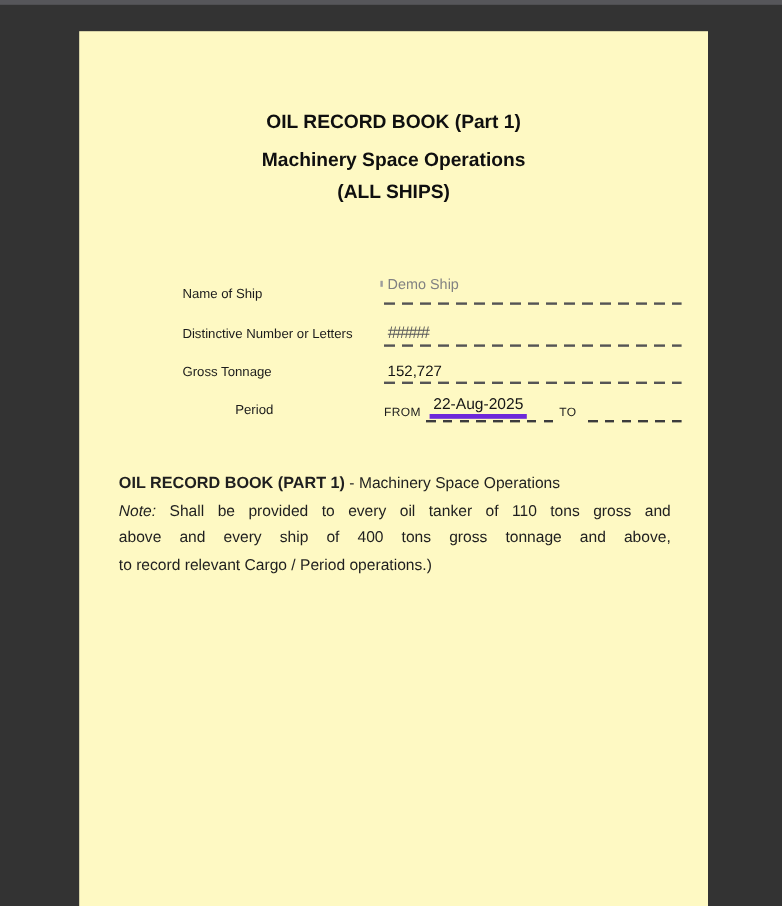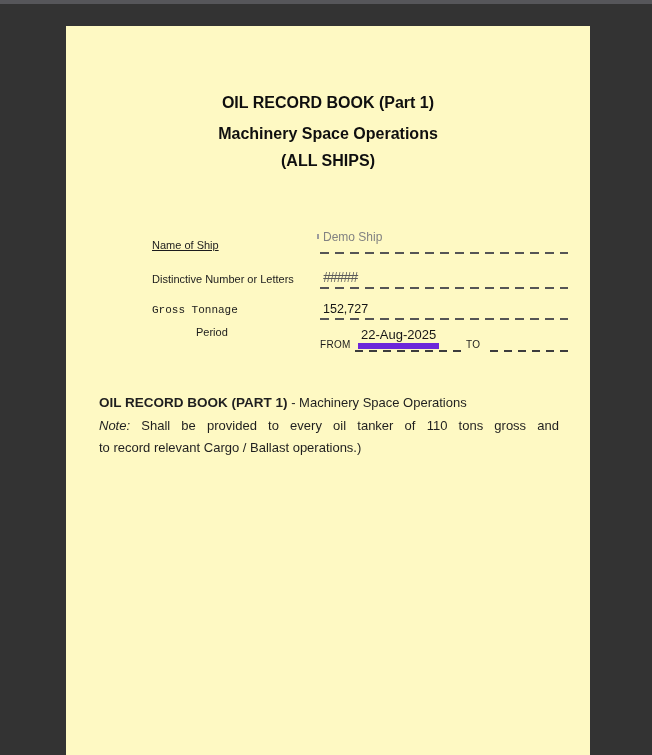--- a/index.html
+++ b/index.html
@@ -34,24 +34,24 @@
     line-height: 18px;
   }
   .t1 { top: 68px; }
   .t2 { top: 99px; }
   .t3 { top: 126px; }
   
   .fld-label {
     position: absolute; left: 86px;
     font-size: 11px; color: #1c1c1c;
   }
-  .lb1 { top: 213px; text-decoration: underline; }
+  .lb1 { top: 213px; }
   .lb2 { top: 247px; }
-  .lb3 { top: 278px; font-family: Liberation Mono, monospace; }
-  .lb4 { top: 300px; padding-left: 44px; }
+  .lb3 { top: 278px; }
+  .lb4 { top: 310px; padding-left: 44px; }
   .dashline {
     position: absolute; left: 254px;
     width: 248px; height: 2px;
     background: repeating-linear-gradient(90deg, #555555 0 9px, transparent 9px 15px);
   }
   .d1 { top: 226px; }
   .d2 { top: 261px; }
   .d3 { top: 292px; }
   .val { position: absolute; left: 257px; }
   .val-ship   { top: 204px; font-size: 12px; color: #828282; }
@@ -73,21 +73,21 @@
   .period-box::after {
     content: ""; position: absolute; left: 0; right: 0; bottom: 0; height: 2px;
     background: repeating-linear-gradient(90deg, #3c3c3c 0 8px, transparent 8px 14px);
   }
   .from-box { left: 289px; width: 110px; }
   .to-box   { left: 424px; width: 78px; }
   .date-val {
     position: absolute; left: 3px; bottom: 3px;
     font-size: 13px; color: #161616;
     padding: 0 3px 1px 3px;
-    border-bottom: 6px solid #6d28d9;
+    border-bottom: 4px solid #6d28d9;
   }
   
   .body-block {
     position: absolute; left: 33px; top: 366px;
     width: 460px;
     font-size: 13px; color: #1f1f1f;
     line-height: 22.5px;
   }
   .body-heading { font-size: 13px; }
   .body-heading .hb { font-weight: bold; font-size: 13.5px; }
@@ -130,17 +130,18 @@
       <span></span>
     </div>
 
     <div class="body-block">
       <div class="body-heading">
         <span class="hb">OIL RECORD BOOK (PART 1)</span><span> - Machinery Space Operations</span>
       </div>
       <div class="jline">
         <span class="it">Note:</span><span> Shall be provided to every oil tanker of 110 tons gross and</span>
       </div>
-      <div class="jlast">to record relevant Cargo / Ballast operations.)</div>
+      <div class="jline">above and every ship of 400 tons gross tonnage and above,</div>
+      <div class="jlast">to record relevant Cargo / Period operations.)</div>
     </div>
 
   </div>
 </div>
 
 </body></html>

